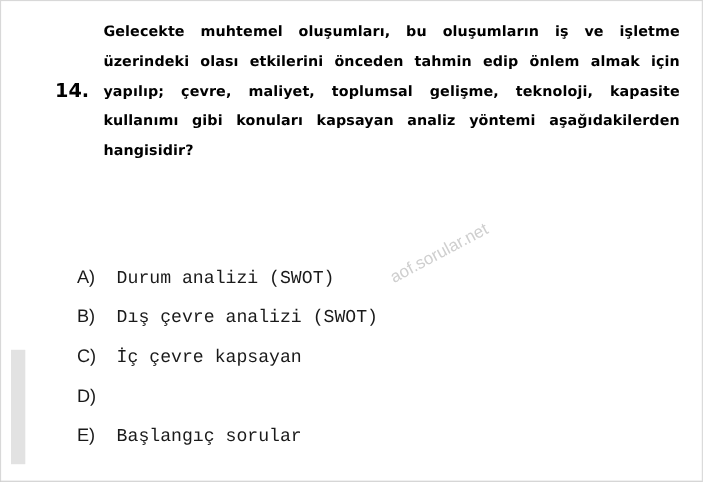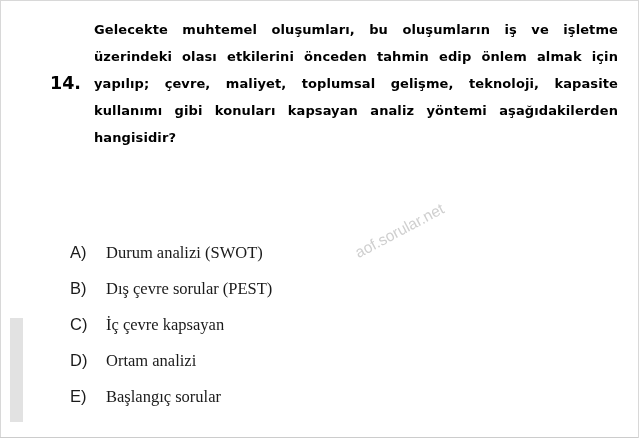--- a/index.html
+++ b/index.html
@@ -93,21 +93,21 @@
     flex: 0 0 auto;
     width: 36px;
     font-size: 16.5px;
     color: #1a1a1a;
     font-family: "Liberation Sans", sans-serif;
   }
   .opt-text {
     flex: 1 1 auto;
     font-size: 16.5px;
     color: #1a1a1a;
-    font-family: Liberation Serif, serif;
+    font-family: Liberation Mono, monospace;
   }
 
   
   .wm {
     position: absolute;
     color: #c9c9c9;
     font-family: "Liberation Sans", sans-serif;
     font-size: 15px;
     pointer-events: none;
     user-select: none;
@@ -144,29 +144,28 @@
     </div>
   </div>
 
   <div class="options">
     <div class="option">
       <span class="opt-letter">A)</span>
       <span class="opt-text">Durum analizi (SWOT)</span>
     </div>
     <div class="option">
       <span class="opt-letter">B)</span>
-      <span class="opt-text">Dış çevre sorular (PEST)</span>
+      <span class="opt-text">Dış çevre analizi (SWOT)</span>
     </div>
     <div class="option">
       <span class="opt-letter">C)</span>
       <span class="opt-text">İç çevre kapsayan</span>
     </div>
     <div class="option">
       <span class="opt-letter">D)</span>
-      <span class="opt-text">Ortam analizi</span>
     </div>
     <div class="option">
       <span class="opt-letter">E)</span>
       <span class="opt-text">Başlangıç sorular</span>
     </div>
   </div>
 
   <div class="wm-bar"></div>
   <div class="wm wm-main">aof.sorular.net</div>
 

